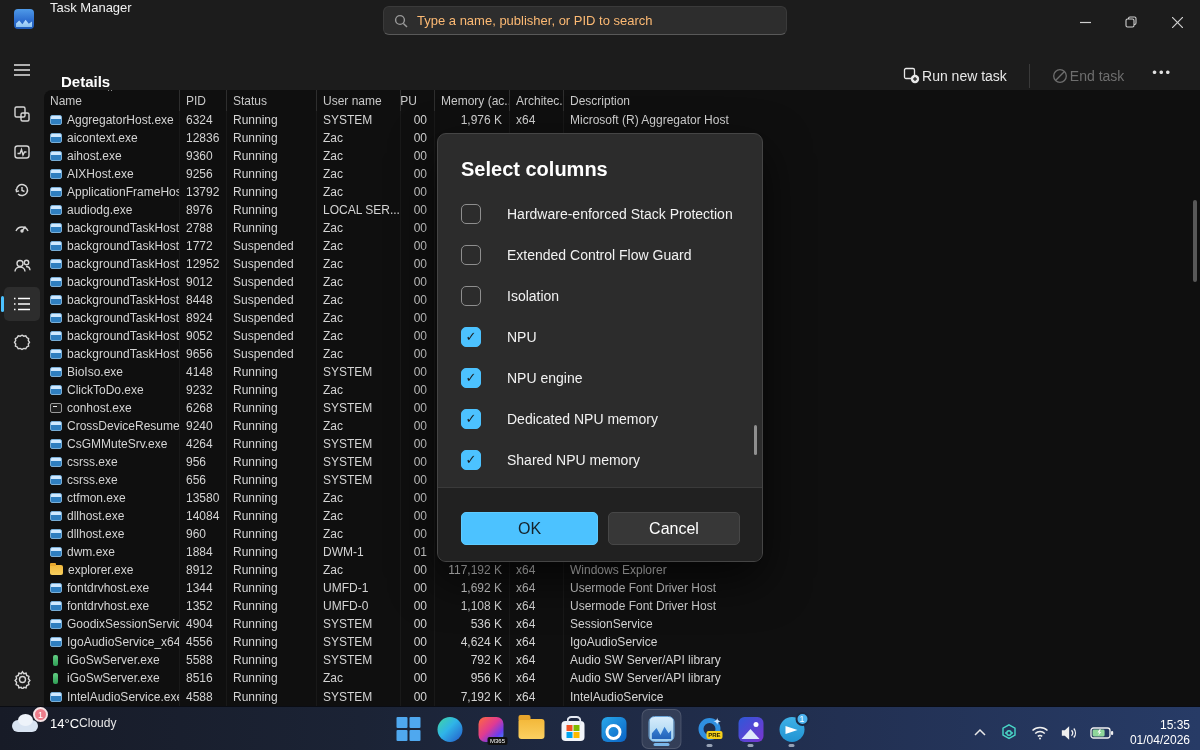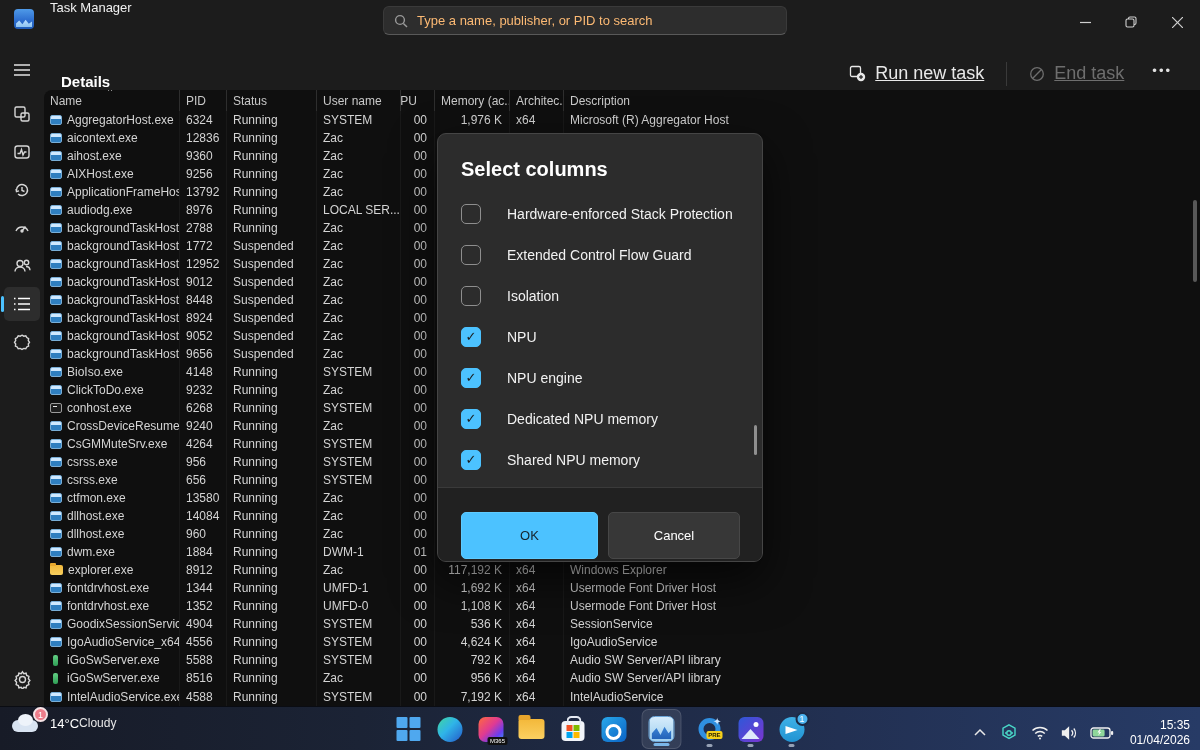--- a/index.html
+++ b/index.html
@@ -25,21 +25,21 @@
   .rail-btn.hamb{margin-top:9px;margin-bottom:8px;}
   .rail-btn.sel{background:#2d2d2d;color:#ffffff;}
   .rail-btn.sel:before{content:"";position:absolute;left:-3px;top:9px;width:3px;height:16px;border-radius:2px;background:#4cc2ff;}
   .rail-spacer{flex:1;}
   .rail-btn.settings{margin-bottom:10px;}
 
   
   .toolbar{position:absolute;left:44px;top:44px;right:0;height:46px;display:flex;align-items:flex-end;}
   .page-title{font-size:15px;font-weight:700;color:#ffffff;margin-left:17px;}
   .tb-right{margin-left:auto;display:flex;align-items:center;gap:14px;padding-right:18px;}
-  .tb-btn{display:flex;align-items:center;gap:9px;font-size:18px;color:#e8e8e8;padding:6px 8px;border-radius:5px;text-decoration:underline;}
+  .tb-btn{display:flex;align-items:center;gap:2px;font-size:14px;color:#e8e8e8;padding:6px 8px;border-radius:5px;}
   .tb-btn.disabled{color:#6e6e6e;}
   .tb-sep{width:1px;height:24px;background:#3a3a3a;}
   .tb-more{font-size:13px;letter-spacing:2px;color:#e0e0e0;padding:0 10px 6px 6px;}
 
   
   .tablewrap{position:absolute;left:44px;top:90px;right:0;bottom:44px;background:#0f0f0f;border-top-left-radius:8px;overflow:hidden;}
   .thead{display:grid;grid-template-columns:136px 47px 90px 84px 34px 75px 54px 1fr;height:21px;align-items:center;
     color:#c9c9c9;font-size:12px;position:relative;}
   .thead .hc{height:100%;display:flex;align-items:center;border-right:1px solid #2e2e2e;padding-left:6px;overflow:hidden;white-space:nowrap;}
   .thead .hc.r{justify-content:flex-end;padding-right:17px;padding-left:0;}
@@ -66,21 +66,21 @@
   .dlg-title{position:absolute;left:23px;top:24px;font-size:20px;font-weight:700;color:#ffffff;}
   .dlg-items{position:absolute;left:23px;top:59px;right:14px;}
   .chk-row{height:41px;display:flex;align-items:center;gap:26px;}
   .cbox{width:20px;height:20px;border-radius:5px;border:1px solid #8e8e8e;background:transparent;flex:0 0 auto;
     display:flex;align-items:center;justify-content:center;font-size:13px;font-weight:700;color:#1b1b1b;}
   .cbox.on{background:#4cc2ff;border-color:#4cc2ff;}
   .clabel{font-size:14px;color:#f2f2f2;}
   .dlg-scroll{position:absolute;right:5px;top:291px;width:3px;height:30px;border-radius:2px;background:#8f8f8f;}
   .dlg-footer{position:absolute;left:0;right:0;bottom:0;height:74px;background:#212121;border-top:1px solid #3a3a3a;
     border-radius:0 0 8px 8px;}
-  .btn{position:absolute;top:24px;height:47px;border-radius:5px;font-size:13px;display:flex;align-items:center;justify-content:center;}
+  .btn{position:absolute;top:24px;height:33px;border-radius:5px;font-size:16px;display:flex;align-items:center;justify-content:center;}
   .btn.ok{left:23px;width:137px;background:#4cc2ff;border:1px solid #5ecbff;color:#15232b;}
   .btn.cancel{left:170px;width:132px;background:#373737;border:1px solid #474747;color:#ffffff;}
 
   
   .taskbar{position:absolute;left:0;bottom:0;width:100%;height:44px;
     background:linear-gradient(90deg,#171b27 0%,#1b2335 30%,#223052 70%,#273b66 100%);border-top:1px solid #0a0c12;}
   .weather{position:absolute;left:10px;top:4px;display:flex;align-items:center;gap:8px;}
   .cloud{position:relative;width:32px;height:24px;}
   .cloud:before{content:"";position:absolute;left:2px;bottom:3px;width:26px;height:12px;border-radius:8px;background:#d9e4f2;}
   .cloud:after{content:"";position:absolute;left:8px;bottom:9px;width:15px;height:12px;border-radius:50%;background:#eef3fa;}

